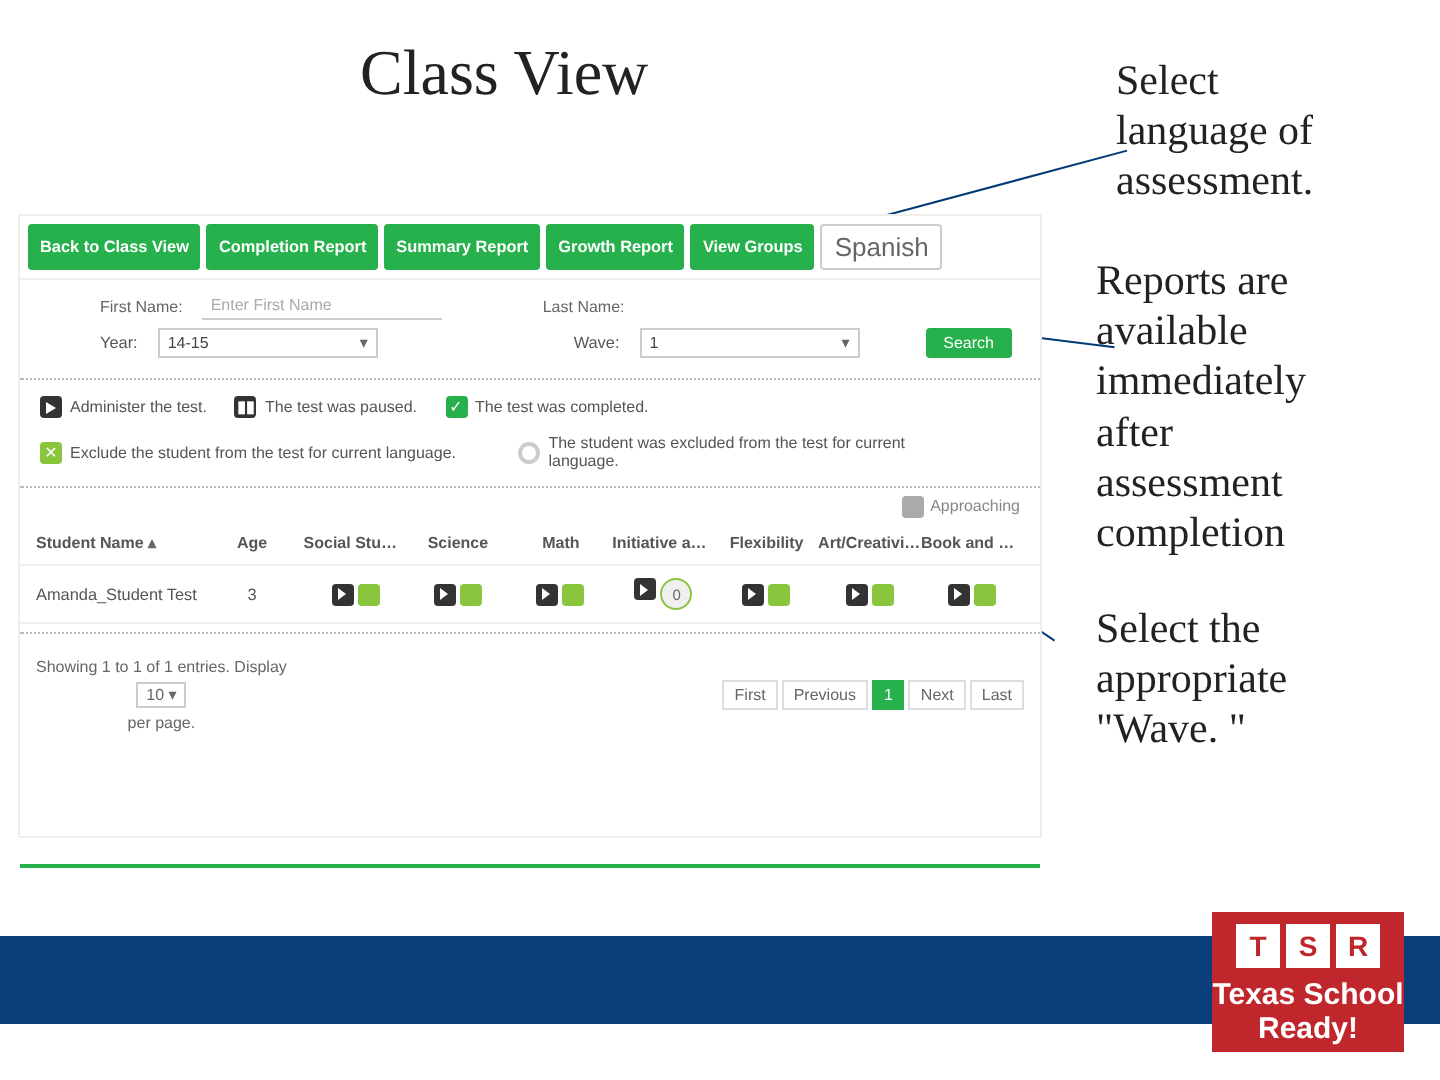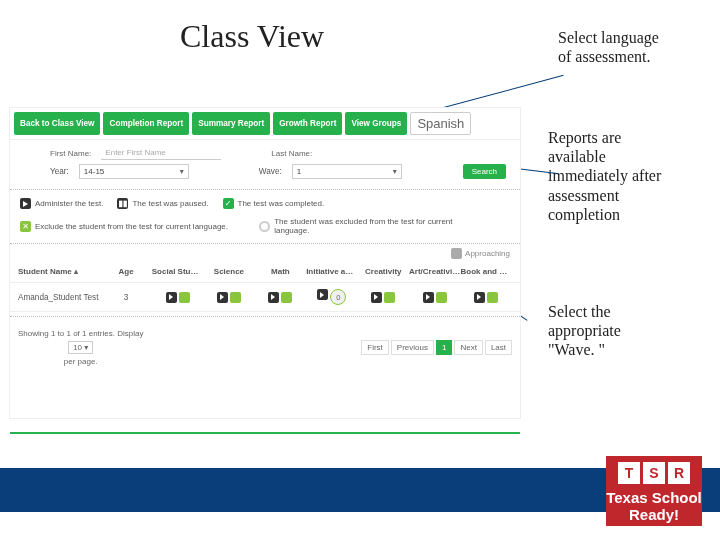--- a/index.html
+++ b/index.html
@@ -8,21 +8,21 @@
     font-family: Arial, Helvetica, sans-serif;
     background: #fff; position: relative; overflow: hidden;
     color: #222;
   }
   .slide-title {
     position: absolute; left: 180px; top: 18px;
     font-family: Georgia, 'Times New Roman', serif;
     font-size: 32px; color: #222;
     font-weight: 400;
   }
-  .annot { position: absolute; font-family: Georgia, 'Times New Roman', serif; font-size: 16px; line-height: 1.2; color: #222; }
+  .annot { position: absolute; font-family: Georgia, 'Times New Roman', serif; font-size: 21px; line-height: 1.2; color: #222; }
   .annot-1 { right: 52px; top: 28px; width: 110px; }
   .annot-2 { right: 52px; top: 128px; width: 120px; }
   .annot-3 { right: 52px; top: 302px; width: 120px; }
 
   .annot-line { position: absolute; height: 0; border-top: 1px solid #003a74; transform-origin: left center; }
   
   .annot-line::before {
     content:"";
     position:absolute; left:-5px; top:-4px;
     border: 4px solid transparent; border-right-color:#003a74;
@@ -125,21 +125,21 @@
     <span class="lbl">First Name:</span>
     <span class="inp" title="Enter First Name">Enter First Name</span>
     <span class="lbl" style="margin-left:40px">Last Name:</span>
   </div>
   <div class="row2">
     <span class="lbl">Year:</span>
     <span class="sel">
         <span>14-15</span>
         <span class="caret">▾</span>
       </span>
-    <span class="lbl" style="margin-left:60px">Wave:</span>
+    <span class="lbl" style="margin-left:88px">Wave:</span>
     <span class="sel">
         <span>1</span>
         <span class="caret">▾</span>
       </span>
     <span class="search-btn">Search</span>
   </div>
   <div class="dotted"></div>
 
   <div class="legend">
     <div class="leg">
@@ -166,21 +166,21 @@
   <div class="dotted"></div>
   <div style="text-align:right; padding:0 10px 2px; font-size:8px; color:#888"><span class="sq sq-gray" style="display:inline-block;vertical-align:middle;margin-right:3px"></span><span>Approaching</span></div>
 
   <div class="table-head">
     <div class="th"><span>Student Name</span> <span class="caret">▴</span></div>
     <div class="th">Age</div>
     <div class="th">Social Studies</div>
     <div class="th">Science</div>
     <div class="th">Math</div>
     <div class="th">Initiative and Curio...</div>
-    <div class="th">Creativity</div>
+    <div class="th">Flexibility</div>
     <div class="th">Art/Creativity And D...</div>
     <div class="th">Book and Print R...</div>
   </div>
   <div class="table-row">
     <div class="td">Amanda_Student Test</div>
     <div class="td">3</div>
     <div class="td"><span class="btn-pair">
           <span class="mini play"></span>
           <span class="mini go"></span>
         </span></div>

